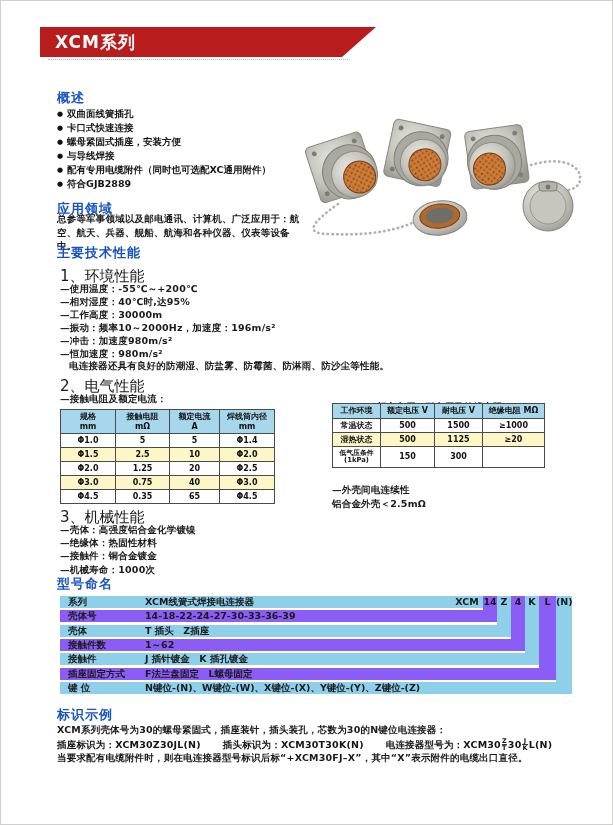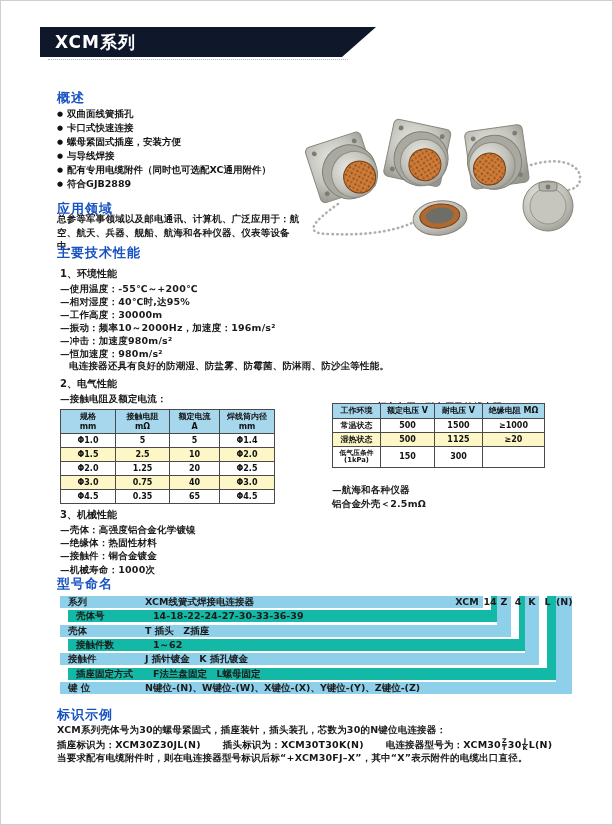--- a/index.html
+++ b/index.html
@@ -5,36 +5,36 @@
   html,body{margin:0;padding:0;background:#e9e9e7;}
   .page{
     position:relative; width:613px; height:825px; margin:0 auto;
     background:#ffffff; overflow:hidden;
     font-family:"DejaVu Sans", sans-serif; color:#141414;
     box-shadow:0 0 0 1px #cfcfcc inset;
   }
   
   .banner{
     position:absolute; left:40px; top:27px; width:336px; height:30px;
-    background:#0f172a;
+    background:#b91c1c;
     clip-path:polygon(0 0,100% 0,calc(100% - 34px) 100%,0 100%);
     color:#fff; font-size:17px; font-weight:bold; line-height:30px;
     padding-left:15px; letter-spacing:1px; box-sizing:border-box;
   }
   .banner-underline{
     position:absolute; left:48px; top:59px; width:300px; height:0;
     border-top:1px dotted #b6bcc4;
   }
   
   .h1{
     position:absolute; font-size:13px; font-weight:bold; color:#1652c2;
     letter-spacing:1px; white-space:nowrap;
   }
   .sub{
-    position:absolute; font-size:10px; font-weight:bold; color:#1a1a1a;
+    position:absolute; font-size:15px; font-weight:normal; color:#1a1a1a;
     white-space:nowrap;
   }
   .tline{
     position:absolute; font-size:9.5px; font-weight:600; color:#1a1a1a;
     white-space:nowrap; letter-spacing:.2px;
   }
   .para{
     position:absolute; font-size:9.5px; font-weight:600; color:#1a1a1a;
     line-height:13.5px; letter-spacing:.2px;
   }
@@ -60,21 +60,21 @@
   #contact-table thead th{height:23px;}
   #contact-table tbody td{height:13px;}
   #voltage-table{left:332px; top:403px; width:212px;}
   #voltage-table thead th{height:14px;}
   #voltage-table tbody td{height:13px;}
   #voltage-table td.small2{font-size:6.8px; line-height:7.5px;}
   
   .diagram{position:absolute; left:60px; top:596px; width:512px; height:99px;}
   .dg{position:absolute; box-sizing:border-box;}
   .nblue{background:#8ed0ea;}
-  .nyellow{background:#14b8a6;margin-left:8px;}
+  .nyellow{background:#8b5cf6;}
   .drow-label{
     position:absolute; left:8px; top:0; font-size:9.5px; font-weight:700;
     color:#1a1a1a; line-height:12px; white-space:nowrap;
   }
   .drow-value{
     position:absolute; left:85px; top:0; font-size:9.5px; font-weight:700;
     color:#1a1a1a; line-height:12px; white-space:nowrap;
   }
   .dcode{
     position:absolute; top:0; height:12px; line-height:12px; text-align:center;
@@ -281,21 +281,21 @@
           <span>低气压条件</span><br>
           <span>(1kPa)</span>
         </td>
         <td>150</td>
         <td>300</td>
         <td></td>
       </tr>
     </tbody>
   </table>
 
-  <div class="tline" style="left:332px;top:484px;">—航海和各种仪器</div>
+  <div class="tline" style="left:332px;top:484px;">—外壳间电连续性</div>
   <div class="tline" style="left:332px;top:498px;">铝合金外壳＜2.5mΩ</div>
 
   <div class="sub" style="left:60px;top:508px;">3、机械性能</div>
   <div class="mechlines">
     <span class="tline">—壳体：高强度铝合金化学镀镍</span>
     <span class="tline">—绝缘体：热固性材料</span>
     <span class="tline">—接触件：铜合金镀金</span>
     <span class="tline">—机械寿命：1000次</span>
   </div>
 

